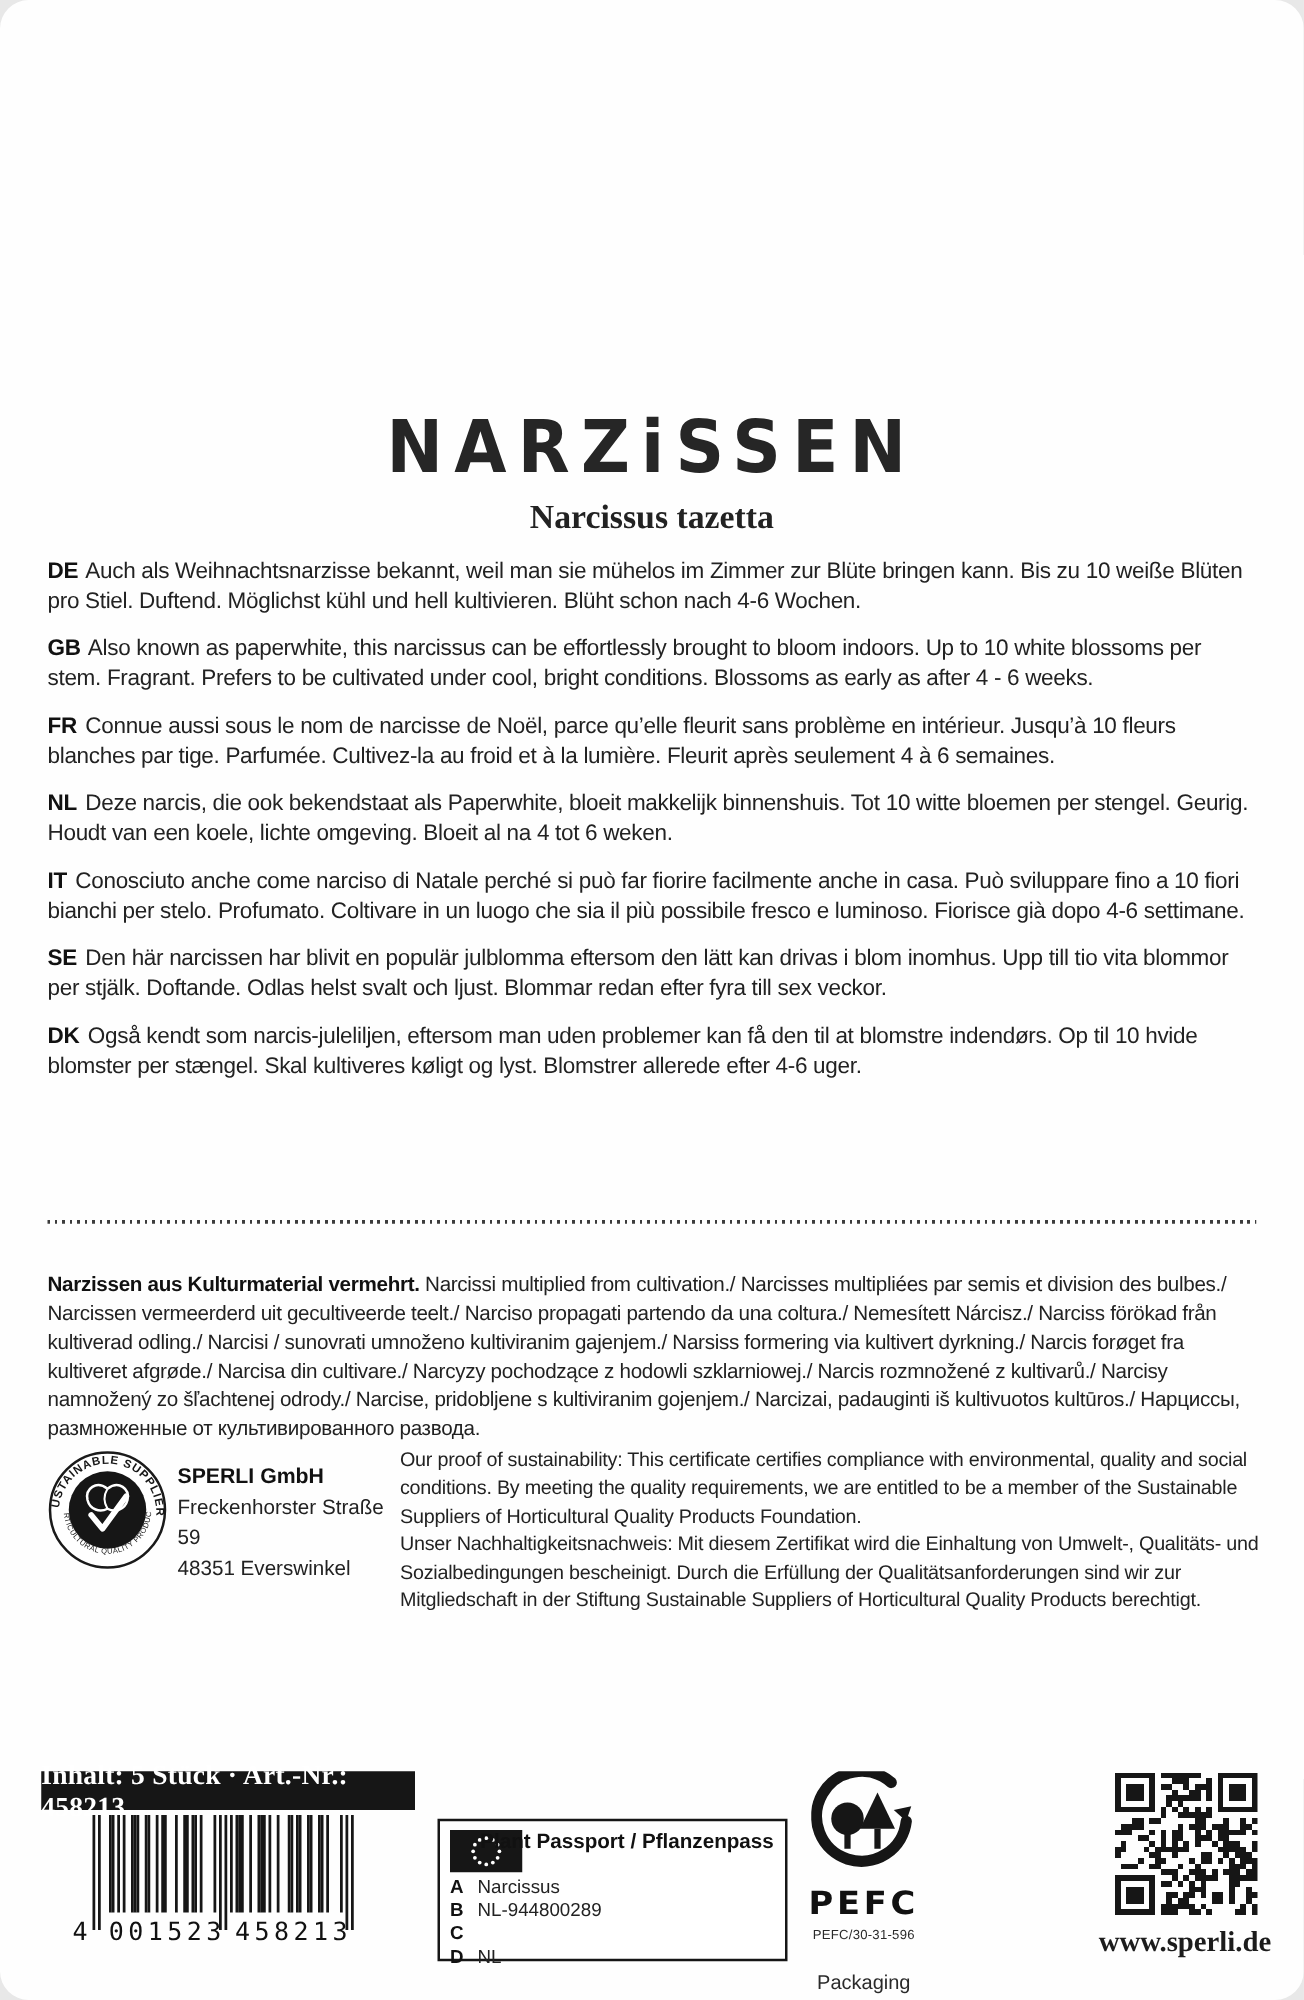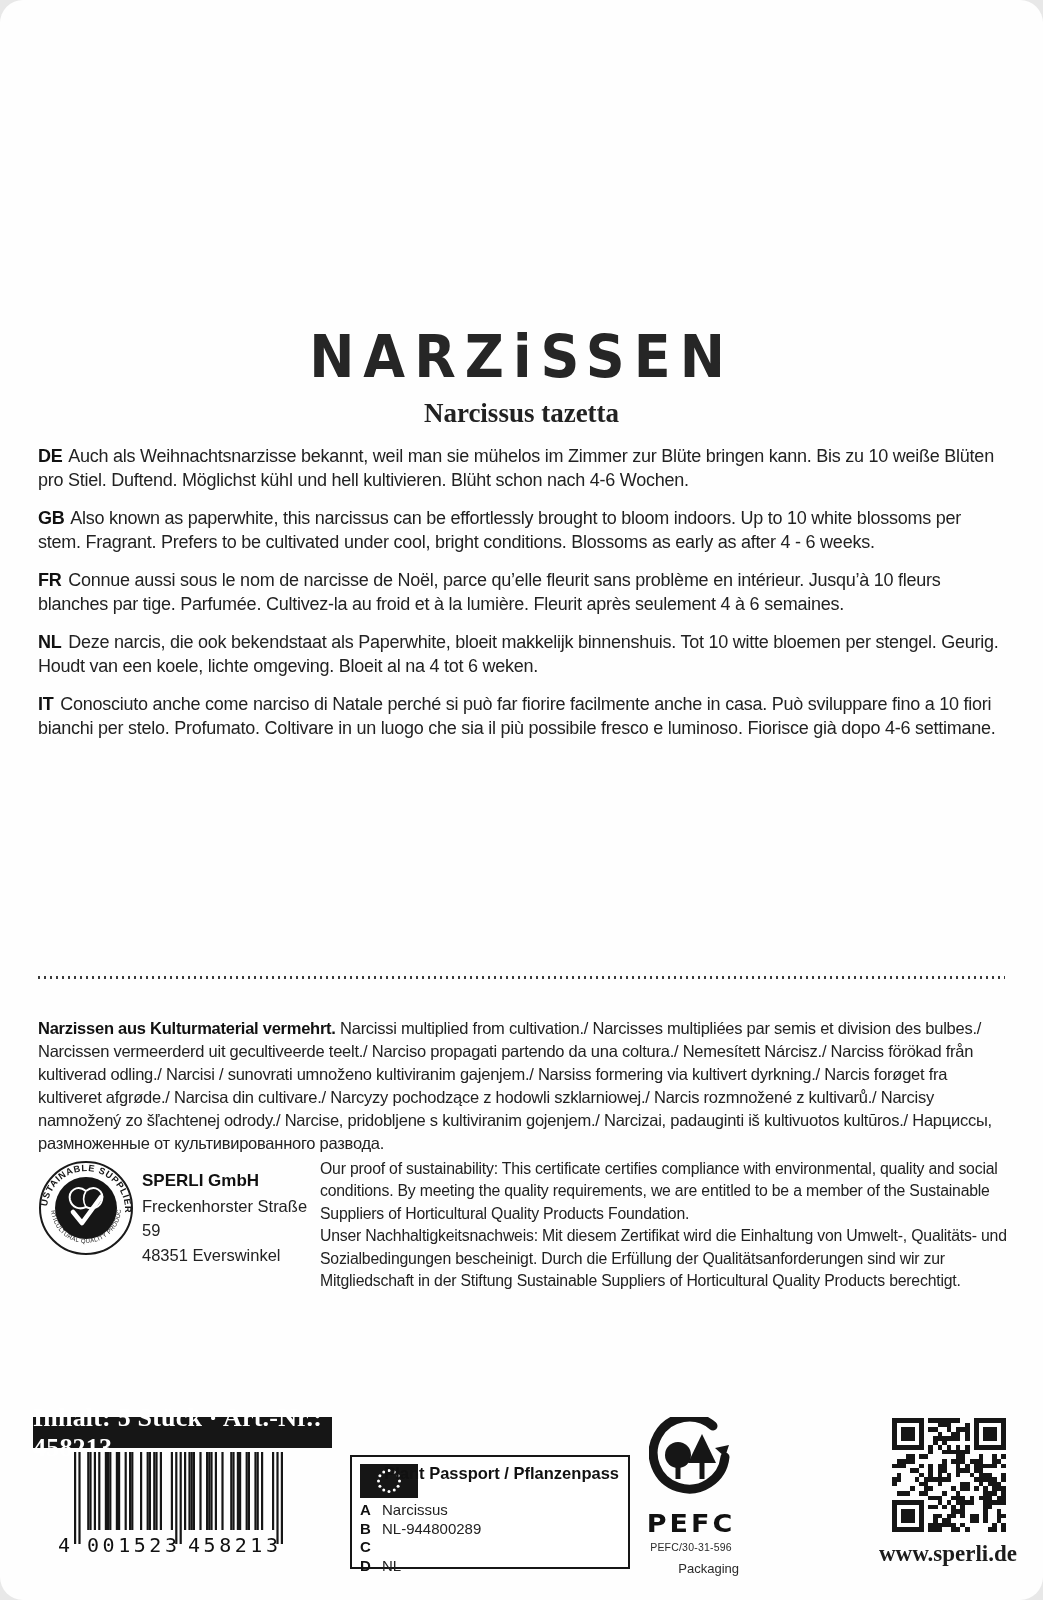--- a/index.html
+++ b/index.html
@@ -27,57 +27,59 @@
 
   
   .badge{position:absolute;top:1160px;left:38px;width:96px;height:96px;}
   .producer{position:absolute;top:1168px;left:142px;width:170px;font-size:16.5px;line-height:1.5;color:#222;}
   .producer .name{font-weight:bold;font-size:17px;color:#111;}
   .sustain{position:absolute;top:1158px;left:320px;width:692px;
            font-size:15.8px;line-height:1.42;letter-spacing:-0.2px;color:#222;}
 
   
   .inhalt-bar{position:absolute;top:1417px;left:33px;width:299px;height:31px;background:#161616;
-              color:#fff;font-family:"Liberation Serif",serif;font-weight:bold;font-size:26px;
+              color:#fff;font-family:"Liberation Serif",serif;font-weight:bold;font-size:22px;
               display:flex;align-items:center;justify-content:center;letter-spacing:0.2px;}
   .barcode{position:absolute;top:1452px;left:56px;width:240px;height:106px;}
   .barcode text{font-family:"DejaVu Sans Mono",monospace;font-size:20px;fill:#111;}
 
   .passport{position:absolute;top:1455px;left:350px;width:276px;height:110px;
             border:2px solid #161616;background:#fff;}
   .pp-title{position:absolute;top:7px;right:9px;font-weight:bold;font-size:16.5px;color:#111;}
   .pp-flag{position:absolute;top:7px;left:8px;}
   .pp-rows{position:absolute;top:44px;left:8px;right:8px;font-size:15px;color:#222;}
   .pp-row{height:18.5px;line-height:18.5px;}
   .pp-key{display:inline-block;width:22px;font-weight:bold;color:#111;}
 
   .pefc{position:absolute;top:1417px;left:643px;width:96px;text-align:center;color:#111;}
   .pefc-name{font-family:"DejaVu Sans",sans-serif;font-weight:bold;font-size:27px;
              letter-spacing:3px;margin-top:2px;transform:scaleY(0.95);}
   .pefc-code{font-size:10.5px;margin-top:3px;letter-spacing:0.2px;color:#2a2a2a;}
-  .pefc-label{font-size:13px;margin-top:8px;color:#2a2a2a;text-align:right;}
+  .pefc-label{font-size:16px;margin-top:24px;color:#2a2a2a;}
 
   .qr{position:absolute;top:1418px;left:892px;width:114px;height:114px;}
   .website{position:absolute;top:1541px;left:852px;width:192px;text-align:center;
            font-family:"Liberation Serif",serif;font-weight:bold;font-size:23px;color:#1c1c1c;}
 </style>
 </head>
 <body>
 
 <div id="page">
 
   <div class="title">NARZiSSEN</div>
   <div class="subtitle">Narcissus tazetta</div>
 
   <div class="descs">
     <p class="desc"><b>DE</b> <span>Auch als Weihnachtsnarzisse bekannt, weil man sie mühelos im Zimmer zur Blüte bringen kann. Bis zu 10 weiße Blüten pro Stiel. Duftend. Möglichst kühl und hell kultivieren. Blüht schon nach 4-6 Wochen.</span></p>
     <p class="desc"><b>GB</b> <span>Also known as paperwhite, this narcissus can be effortlessly brought to bloom indoors. Up to 10 white blossoms per stem. Fragrant. Prefers to be cultivated under cool, bright conditions. Blossoms as early as after 4 - 6 weeks.</span></p>
     <p class="desc"><b>FR</b> <span>Connue aussi sous le nom de narcisse de Noël, parce qu’elle fleurit sans problème en intérieur. Jusqu’à 10 fleurs blanches par tige. Parfumée. Cultivez-la au froid et à la lumière. Fleurit après seulement 4 à 6 semaines.</span></p>
     <p class="desc"><b>NL</b> <span>Deze narcis, die ook bekendstaat als Paperwhite, bloeit makkelijk binnenshuis. Tot 10 witte bloemen per stengel. Geurig. Houdt van een koele, lichte omgeving. Bloeit al na 4 tot 6 weken.</span></p>
     <p class="desc"><b>IT</b> <span>Conosciuto anche come narciso di Natale perché si può far fiorire facilmente anche in casa. Può sviluppare fino a 10 fiori bianchi per stelo. Profumato. Coltivare in un luogo che sia il più possibile fresco e luminoso. Fiorisce già dopo 4-6 settimane.</span></p>
+    <p class="desc"><b>SE</b> <span>Den här narcissen har blivit en populär julblomma eftersom den lätt kan drivas i blom inomhus. Upp till tio vita blommor per stjälk. Doftande. Odlas helst svalt och ljust. Blommar redan efter fyra till sex veckor.</span></p>
+    <p class="desc"><b>DK</b> <span>Også kendt som narcis-juleliljen, eftersom man uden problemer kan få den til at blomstre indendørs. Op til 10 hvide blomster per stængel. Skal kultiveres køligt og lyst. Blomstrer allerede efter 4-6 uger.</span></p>
   </div>
 
   <div class="dotted"></div>
 
   <p class="propagation"><b>Narzissen aus Kulturmaterial vermehrt.</b><span> Narcissi multiplied from cultivation./ Narcisses multipliées par semis et division des bulbes./ Narcissen vermeerderd uit gecultiveerde teelt./ Narciso propagati partendo da una coltura./ Nemesített Nárcisz./ Narciss förökad från kultiverad odling./ Narcisi / sunovrati umnoženo kultiviranim gajenjem./ Narsiss formering via kultivert dyrkning./ Narcis forøget fra kultiveret afgrøde./ Narcisa din cultivare./ Narcyzy pochodzące z hodowli szklarniowej./ Narcis rozmnožené z kultivarů./ Narcisy namnožený zo šľachtenej odrody./ Narcise, pridobljene s kultiviranim gojenjem./ Narcizai, padauginti iš kultivuotos kultūros./ Нарциссы, размноженные от культивированного развода.</span></p>
 
   <svg class="badge" viewBox="0 0 96 96">
     <circle cx="48" cy="48" r="46" fill="#fff" stroke="#1a1a1a" stroke-width="2"></circle>
     <circle cx="48" cy="48" r="31" fill="#161616"></circle>
     <defs>

